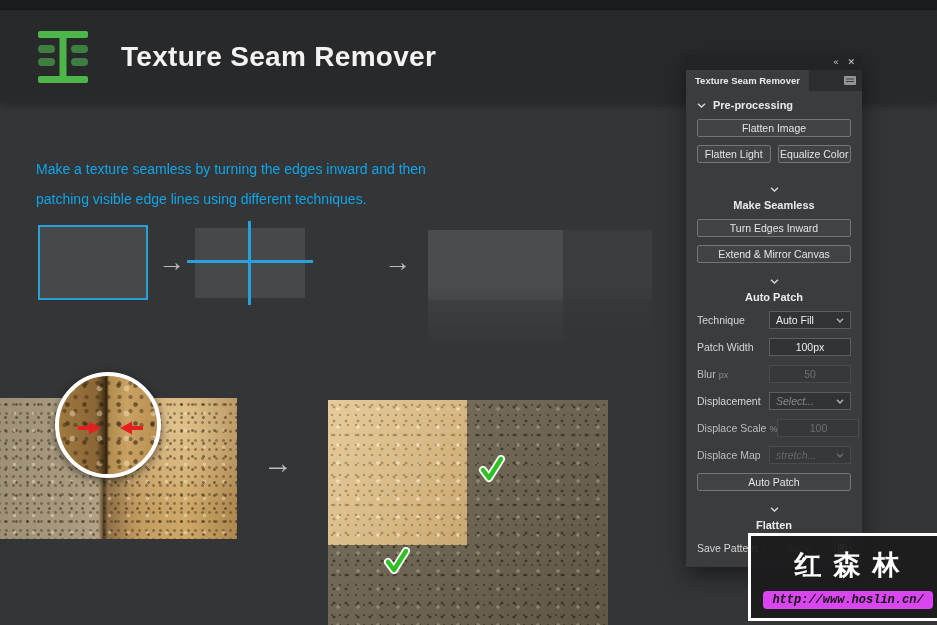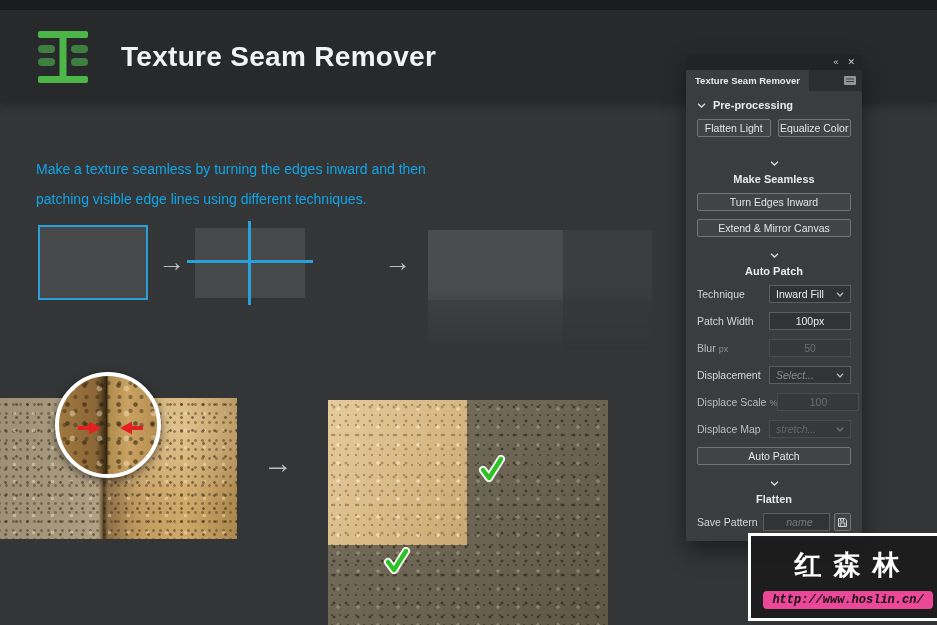--- a/index.html
+++ b/index.html
@@ -137,21 +137,21 @@
   
   .watermark {
     position:absolute; left:748px; top:533px; width:200px; height:88px;
     border:3px solid #ffffff; background:rgba(27,27,28,0.92); text-align:center;
   }
   .wm-brand {
     margin-top:11px; font-size:27px; font-weight:700; color:#ffffff; letter-spacing:12px;
     padding-left:10px; font-family:"DejaVu Sans", sans-serif; white-space:nowrap;
   }
   .wm-url {
-    display:inline-block; margin-top:8px; background:#ec4899; border-radius:4px; padding:2px 9px;
+    display:inline-block; margin-top:8px; background:#d946ef; border-radius:4px; padding:2px 9px;
     font-family:"Liberation Mono", monospace; font-weight:700; font-style:italic;
     font-size:12px; color:#111; white-space:nowrap;
   }
 </style>
 </head>
 <body>
 
 <div class="stage">
 
   <div class="topstrip"></div>
@@ -231,20 +231,21 @@
       </div>
     </div>
     <div class="panel-body">
 
       <div class="sec-head">
         <svg width="9" height="5" viewBox="0 0 9 5">
           <polyline points="1,0.8 4.5,4 8,0.8" fill="none" stroke="#d8d8d8" stroke-width="1.4"></polyline>
         </svg>
         <span>Pre-processing</span>
       </div>
+      <div class="pbtn">Flatten Image</div>
       <div class="btn-row">
         <div class="pbtn">Flatten Light</div>
         <div class="pbtn">Equalize Color</div>
       </div>
 
       <div class="sec-head mt16">
         <svg width="9" height="5" viewBox="0 0 9 5">
           <polyline points="1,0.8 4.5,4 8,0.8" fill="none" stroke="#d8d8d8" stroke-width="1.4"></polyline>
         </svg>
         <span>Make Seamless</span>
@@ -255,21 +256,21 @@
       <div class="sec-head mt16">
         <svg width="9" height="5" viewBox="0 0 9 5">
           <polyline points="1,0.8 4.5,4 8,0.8" fill="none" stroke="#d8d8d8" stroke-width="1.4"></polyline>
         </svg>
         <span>Auto Patch</span>
       </div>
 
       <div class="frow">
         <span class="flabel">Technique</span>
         <div class="fctl select">
-          <span>Inward Fill</span>
+          <span>Auto Fill</span>
           <svg width="8" height="5" viewBox="0 0 8 5">
             <polyline points="1,0.8 4,4 7,0.8" fill="none" stroke="#b5b5b5" stroke-width="1.3"></polyline>
           </svg>
         </div>
       </div>
 
       <div class="frow">
         <span class="flabel">Patch Width</span>
         <input class="fctl" value="100px" style="">
       </div>

